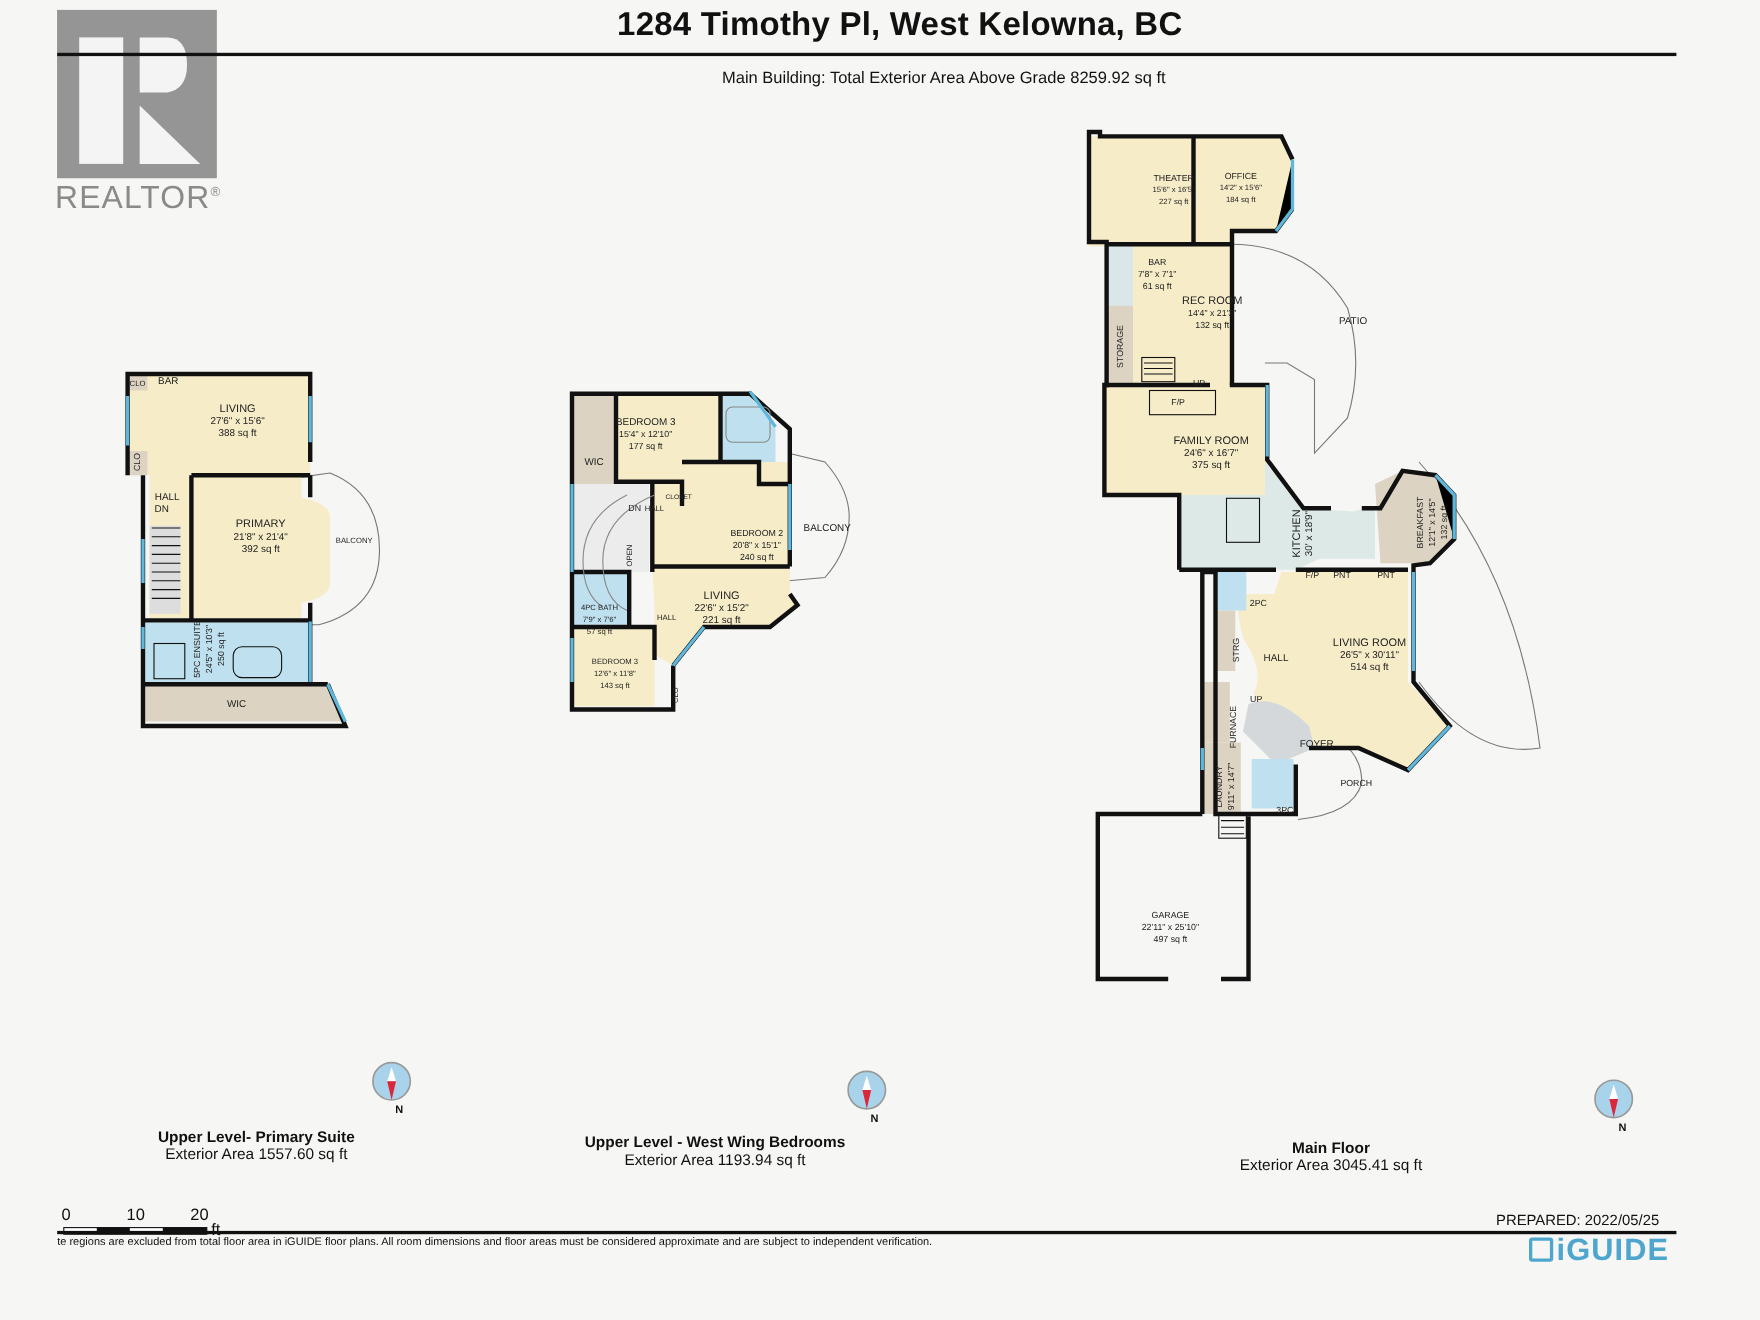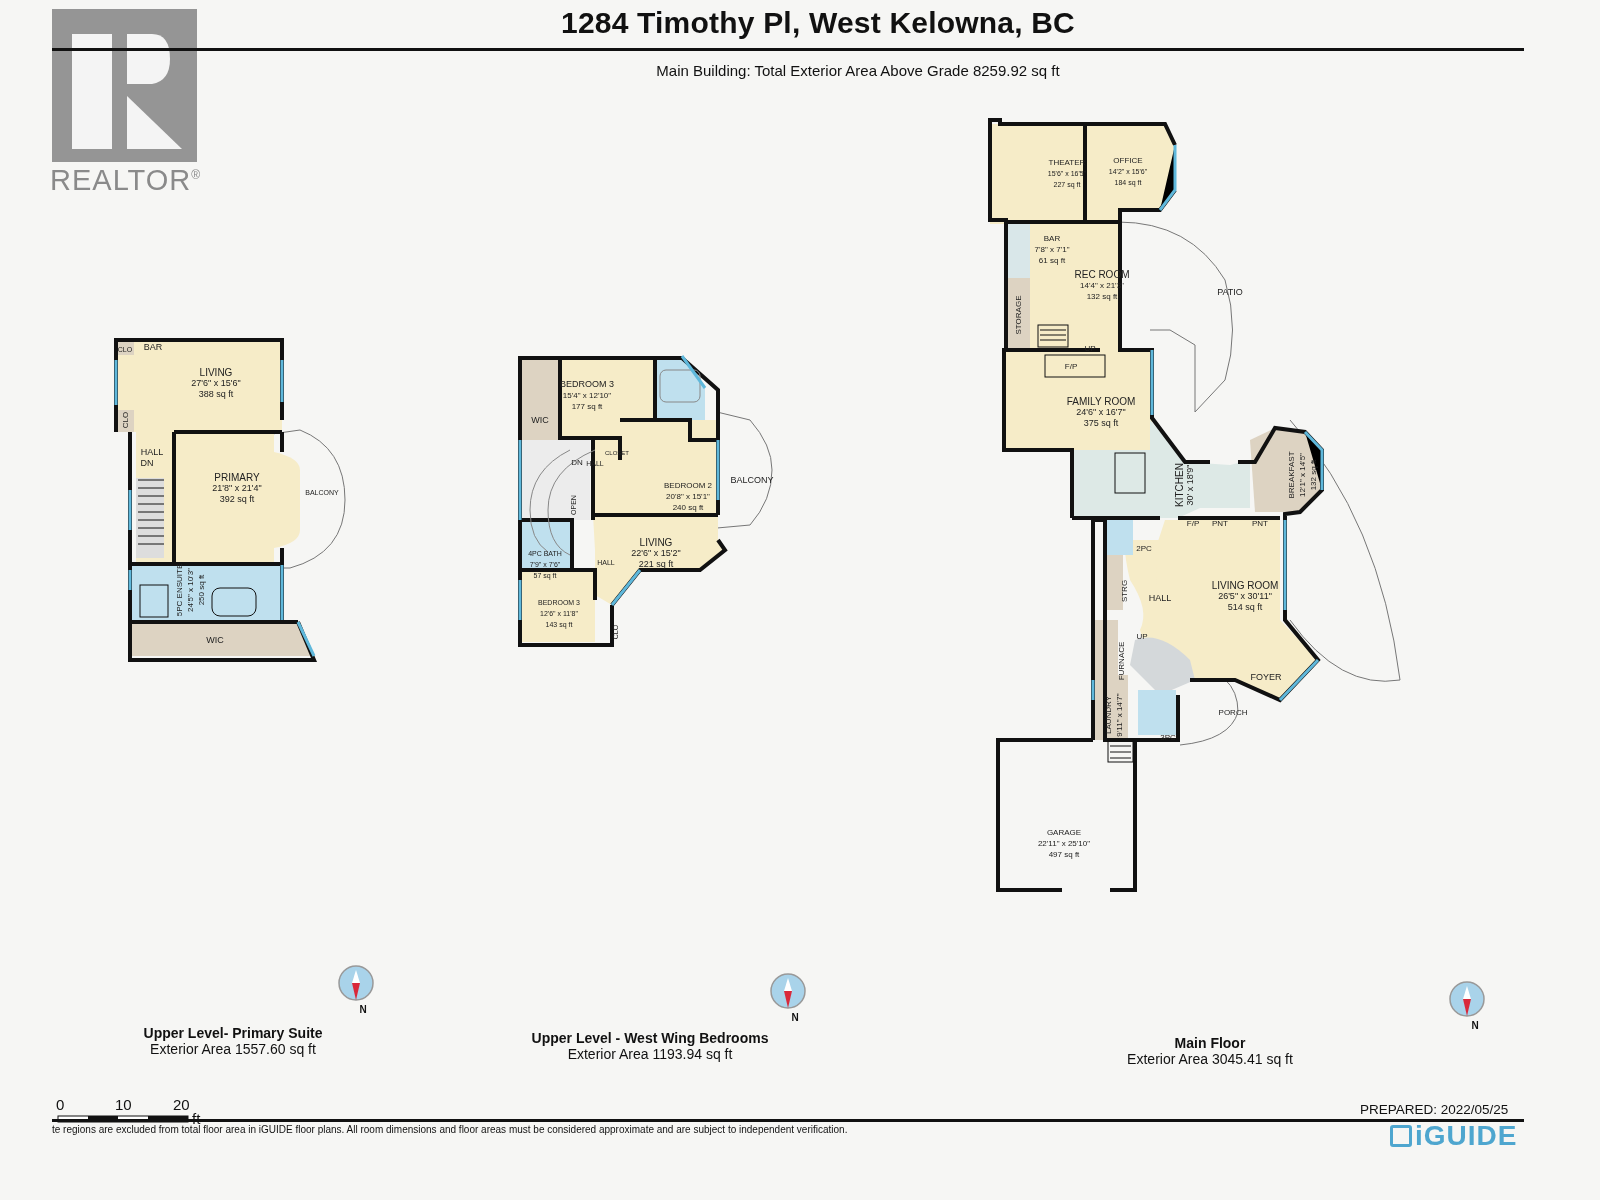--- a/index.html
+++ b/index.html
@@ -268,21 +268,21 @@
 </div>
 <div class="room-label" style="left:1230px;top:292px">PATIO</div>
 <div class="room-label vert small" style="left:1018px;top:315px">STORAGE</div>
 <div class="room-label small" style="left:1071px;top:366px">F/P</div>
 <div class="room-label small" style="left:1090px;top:348px">UP</div>
 <div class="room-label small" style="left:1144px;top:548px">2PC</div>
 <div class="room-label small" style="left:1168px;top:737px">3PC</div>
 <div class="room-label" style="left:1160px;top:598px">HALL</div>
 <div class="room-label vert small" style="left:1124px;top:591px">STRG</div>
 <div class="room-label vert small" style="left:1121px;top:661px">FURNACE</div>
-<div class="room-label" style="left:1266px;top:677px">FOYER</div>
+<div class="room-label" style="left:1197px;top:677px">FOYER</div>
 <div class="room-label small" style="left:1233px;top:712px">PORCH</div>
 <div class="room-label small" style="left:1220px;top:523px">PNT</div>
 <div class="room-label small" style="left:1260px;top:523px">PNT</div>
 <div class="room-label small" style="left:1193px;top:523px">F/P</div>
 <div class="room-label small" style="left:1142px;top:636px">UP</div>
 
 <div class="compass-n" style="left:363px;top:1004px">N</div>
 <div class="compass-n" style="left:795px;top:1012px">N</div>
 <div class="compass-n" style="left:1475px;top:1020px">N</div>
 

